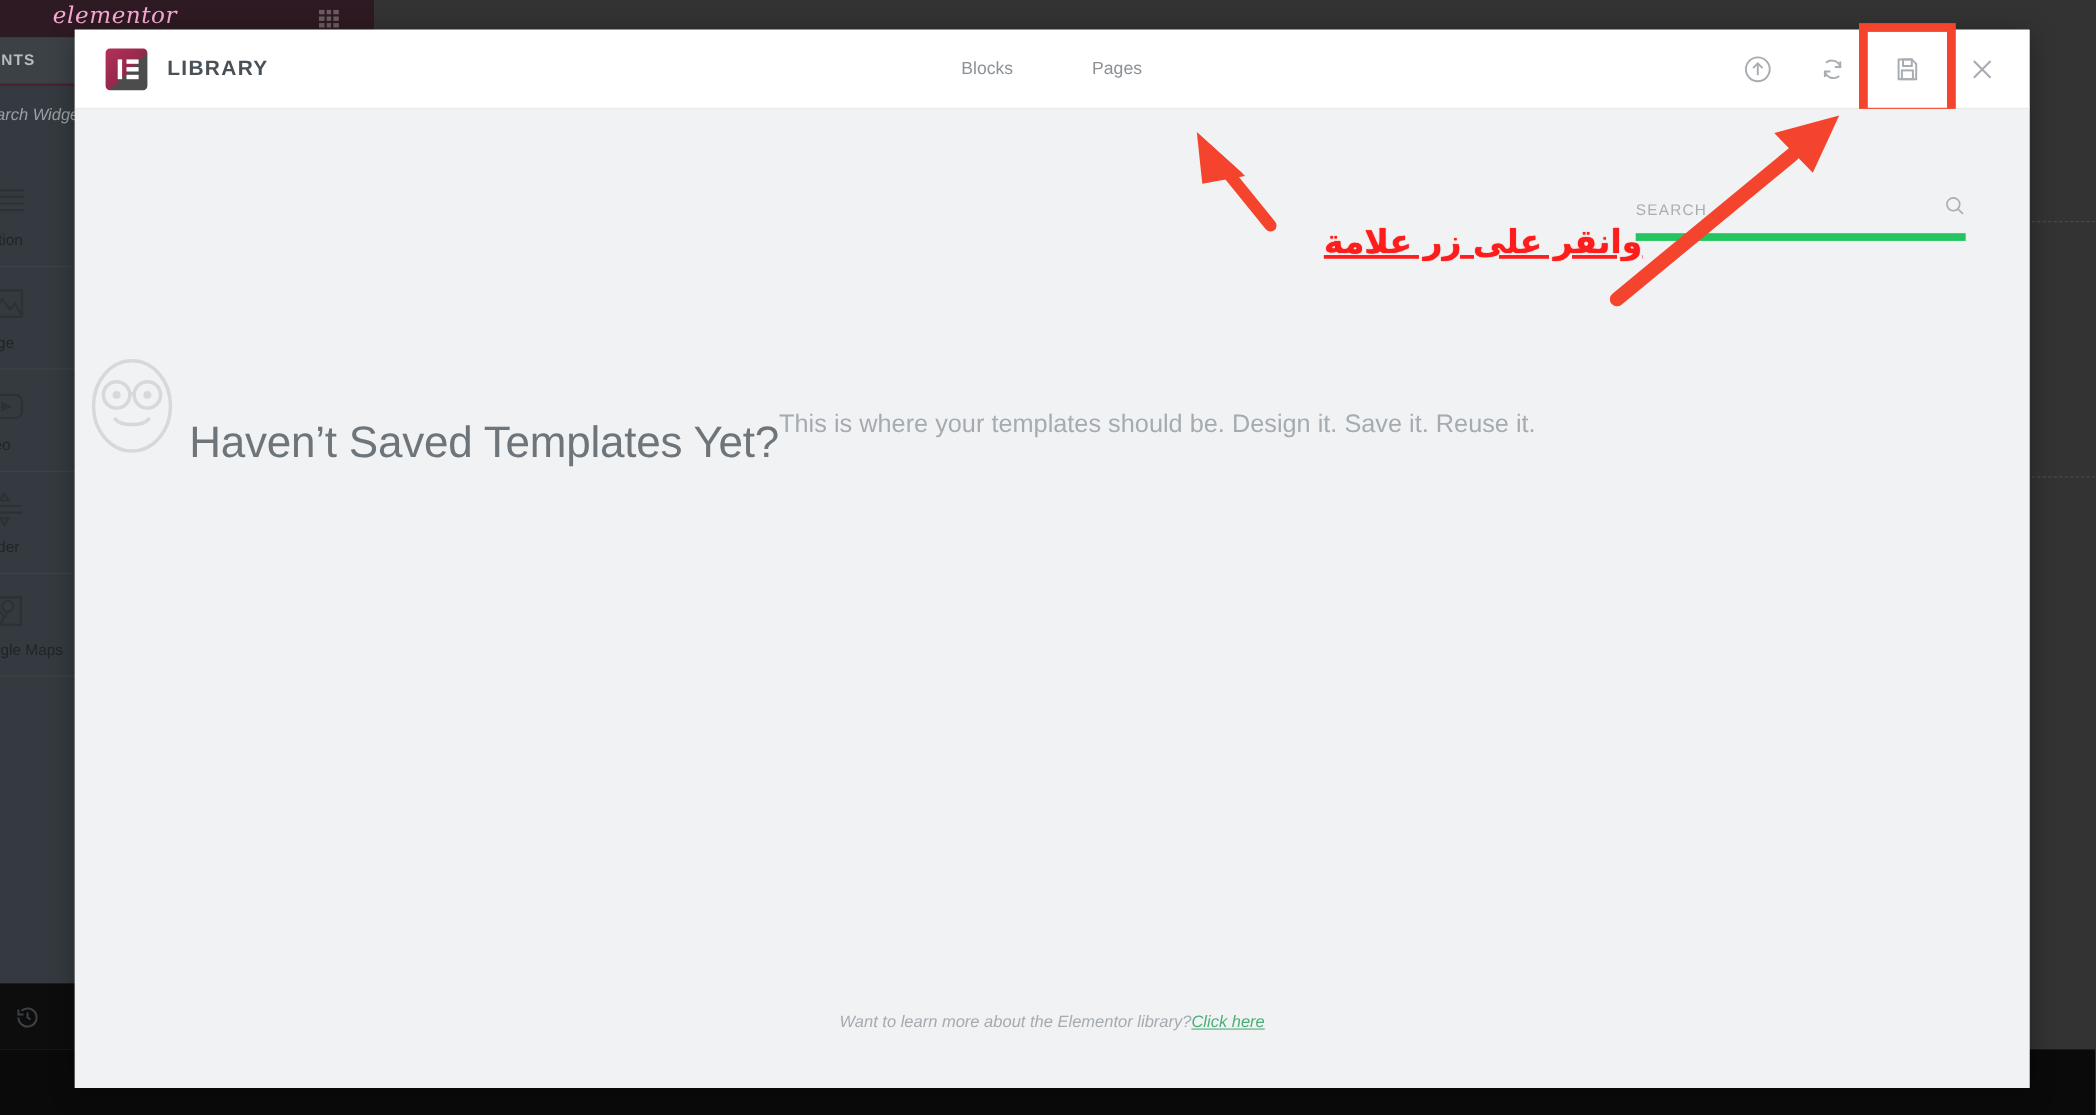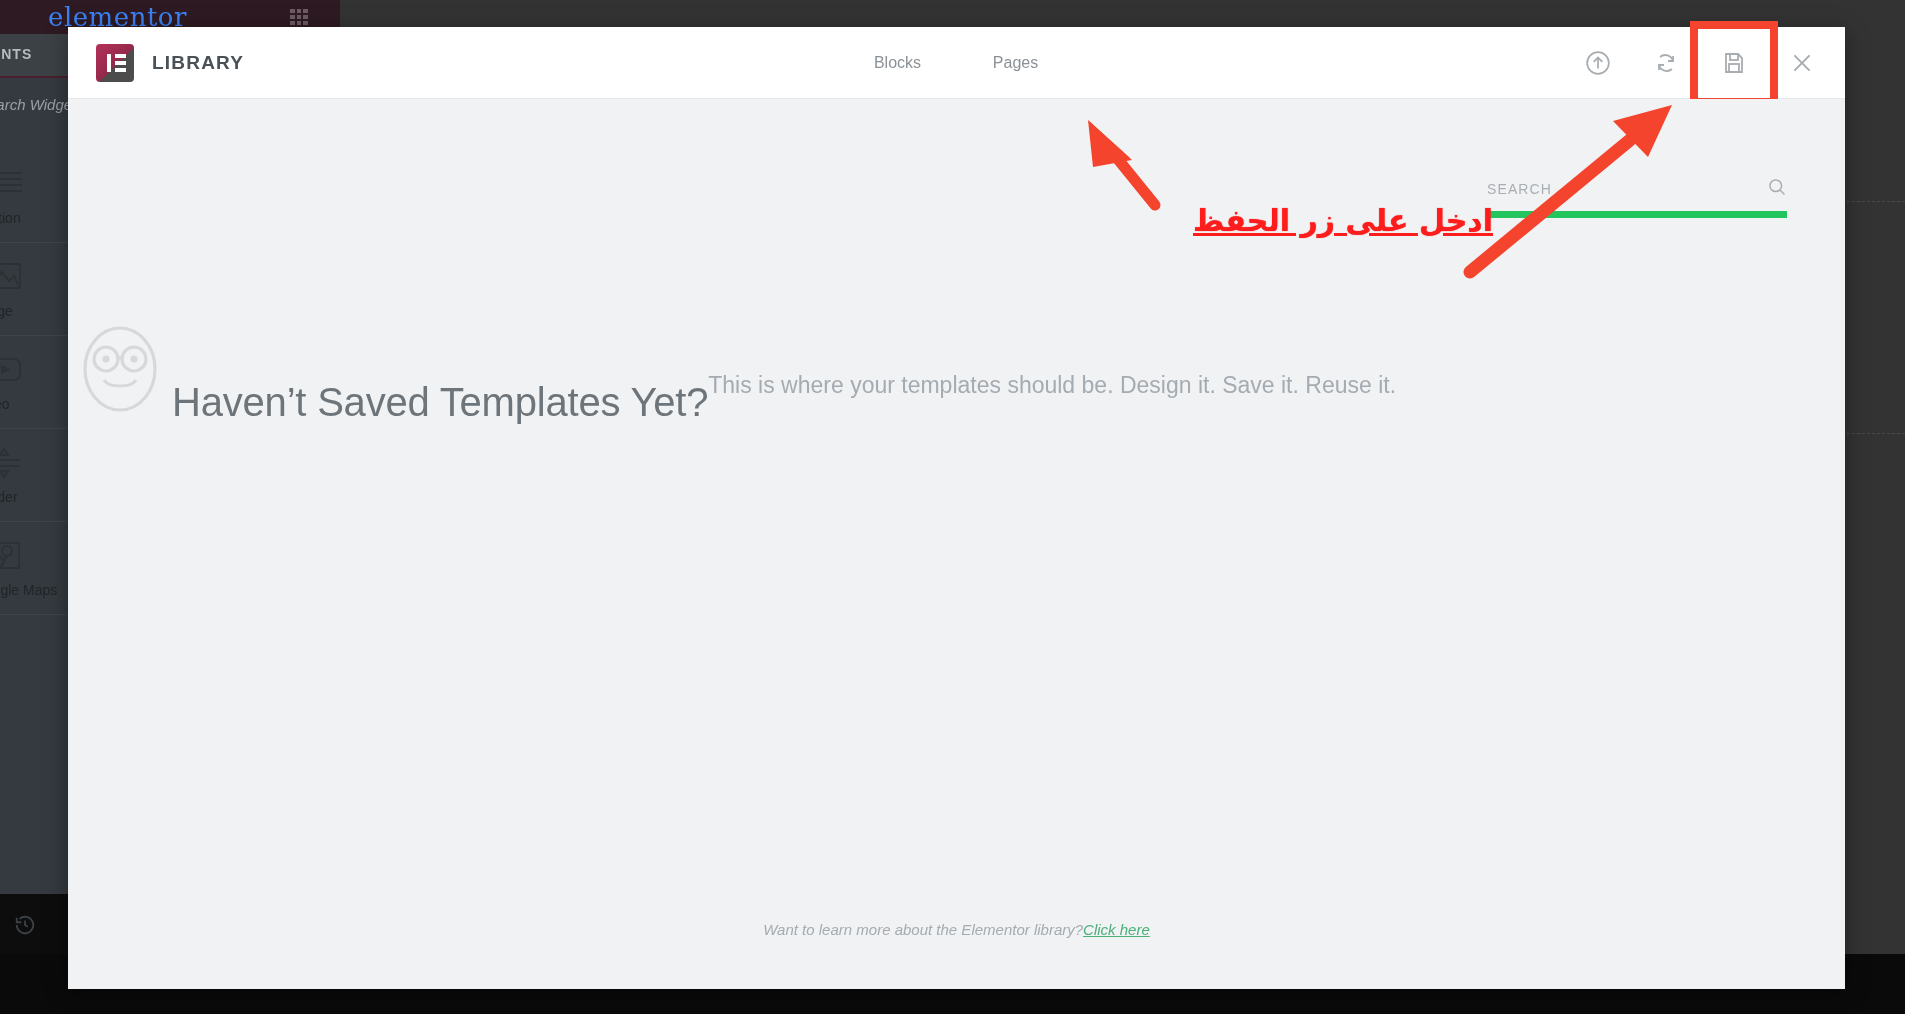--- a/index.html
+++ b/index.html
@@ -25,21 +25,21 @@
     position: absolute; left: 0; top: 0; width: 340px; bottom: 60px;
     background: #343a3f;
   }
   .panel-topbar {
     position: absolute; left: 0; top: 0; width: 340px; height: 34px;
     background: #2e1a22;
   }
   .panel-logo {
     position: absolute; left: 48px; top: 2px;
     font-family: "DejaVu Serif", serif;
-    font-size: 26px; color: #3b82f6; letter-spacing: .5px;
+    font-style: italic; font-size: 21px; color: #f9a8d4; letter-spacing: .5px;
   }
   .panel-grid-icon {
     position: absolute; left: 290px; top: 9px;
     width: 18px; height: 16px;
     display: grid; grid-template-columns: repeat(3,1fr); grid-template-rows: repeat(3,1fr); gap: 2px;
   }
   .panel-grid-icon i { background: #6d5c63; display: block; }
   .panel-tabs {
     position: absolute; left: 0; top: 34px; width: 340px; height: 44px;
     background: #3b4145; border-bottom: 2px solid #4b1f2e;
@@ -404,17 +404,17 @@
         <polygon points="1088,120 1132,160 1093,167" fill="#f4442e"></polygon>
       </g>
 
       <g>
         <line x1="1470" y1="272" x2="1630" y2="140" stroke="#f4442e" stroke-width="13" stroke-linecap="round"></line>
         <polygon points="1672,105 1613,121 1648,157" fill="#f4442e"></polygon>
       </g>
     </svg>
 
     <div class="annot-text">
-      <div class="l2">ادخل على زر الحفظ</div>
+      <div class="l2">وانقر على زر علامة</div>
     </div>
   </div>
 
 </div>
 
 </body></html>

